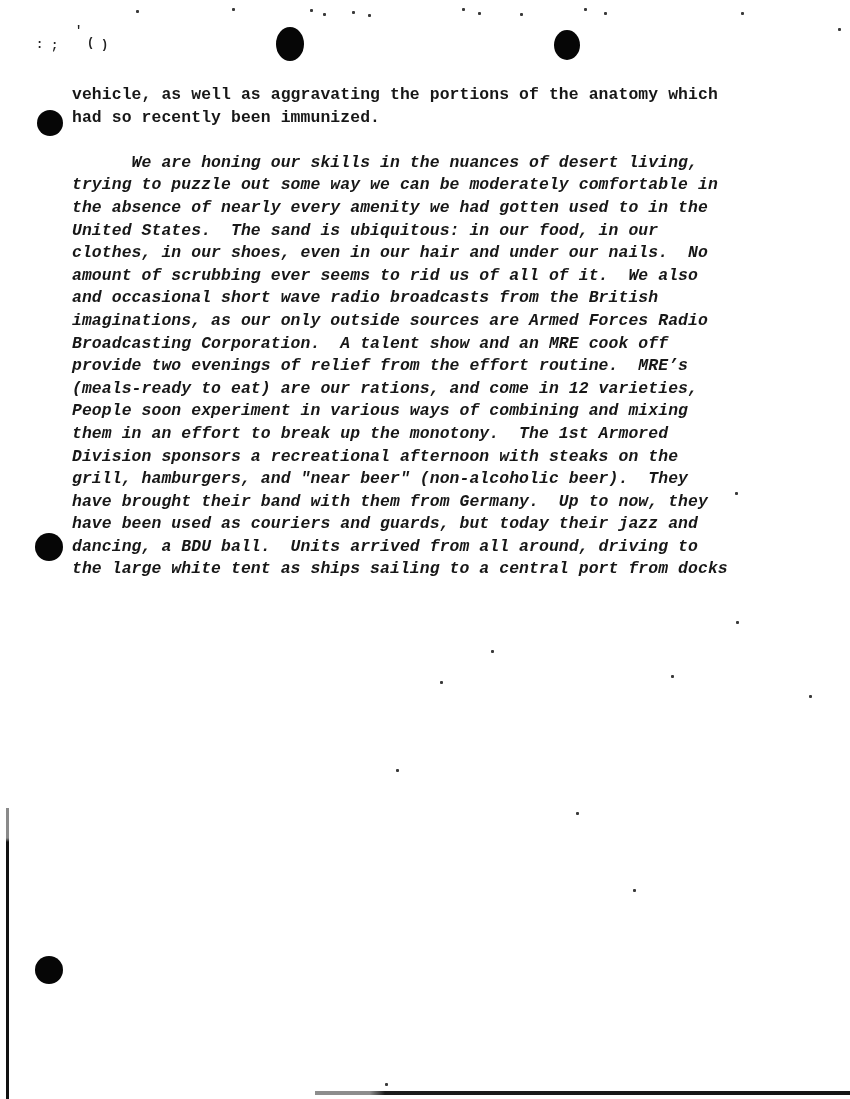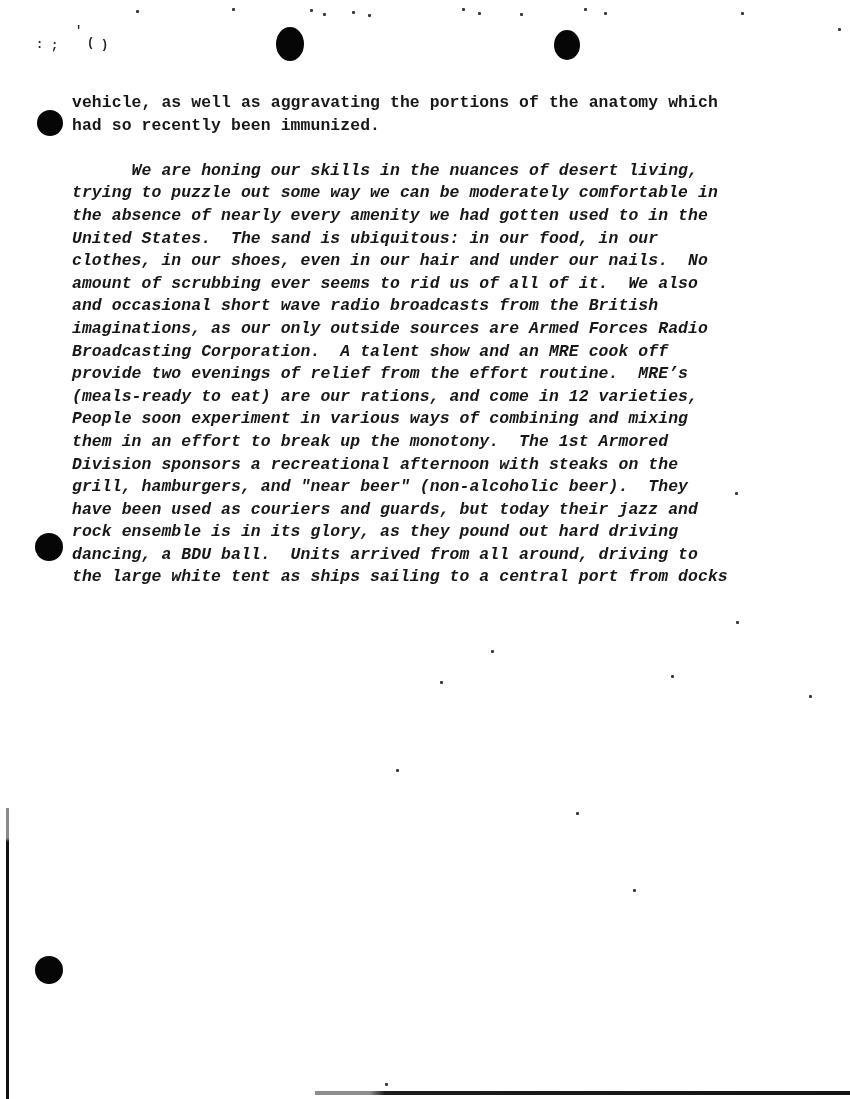--- a/index.html
+++ b/index.html
@@ -11,21 +11,21 @@
     position: relative;
     width: 850px;
     height: 1099px;
     background: #ffffff;
     overflow: hidden;
     font-family: "Liberation Mono", "DejaVu Sans Mono", monospace;
   }
   .text-block {
     position: absolute;
     left: 72px;
-    top: 92px;
+    top: 84px;
     font-size: 16.4px;
     line-height: 22.6px;
     font-weight: bold;
     color: #171717;
     letter-spacing: 0.1px;
   }
   .doc-line {
     white-space: pre;
     height: 22.6px;
   }
@@ -92,22 +92,22 @@
         <div class="doc-line">amount of scrubbing ever seems to rid us of all of it.  We also</div>
         <div class="doc-line">and occasional short wave radio broadcasts from the British</div>
         <div class="doc-line">imaginations, as our only outside sources are Armed Forces Radio</div>
         <div class="doc-line">Broadcasting Corporation.  A talent show and an MRE cook off</div>
         <div class="doc-line">provide two evenings of relief from the effort routine.  MRE’s</div>
         <div class="doc-line">(meals-ready to eat) are our rations, and come in 12 varieties,</div>
         <div class="doc-line">People soon experiment in various ways of combining and mixing</div>
         <div class="doc-line">them in an effort to break up the monotony.  The 1st Armored</div>
         <div class="doc-line">Division sponsors a recreational afternoon with steaks on the</div>
         <div class="doc-line">grill, hamburgers, and "near beer" (non-alcoholic beer).  They</div>
+        <div class="doc-line">have brought their band with them from Germany.  Up to now, they</div>
         <div class="doc-line">have been used as couriers and guards, but today their jazz and</div>
-        <div class="doc-line">rock ensemble is in its glory, as they pound out hard driving</div>
         <div class="doc-line">dancing, a BDU ball.  Units arrived from all around, driving to</div>
         <div class="doc-line">the large white tent as ships sailing to a central port from docks</div>
       </div>
     </div>
   <div id="artifact-layer">
       <div class="punch-hole" style="left: 276px; top: 27px; width: 28px; height: 34px;"></div>
       <div class="punch-hole" style="left: 554px; top: 30px; width: 26px; height: 30px;"></div>
       <div class="margin-dot" style="left: 37px; top: 110px; width: 26px; height: 26px;"></div>
       <div class="margin-dot" style="left: 35px; top: 533px; width: 28px; height: 28px;"></div>
       <div class="margin-dot" style="left: 35px; top: 956px; width: 28px; height: 28px;"></div>

